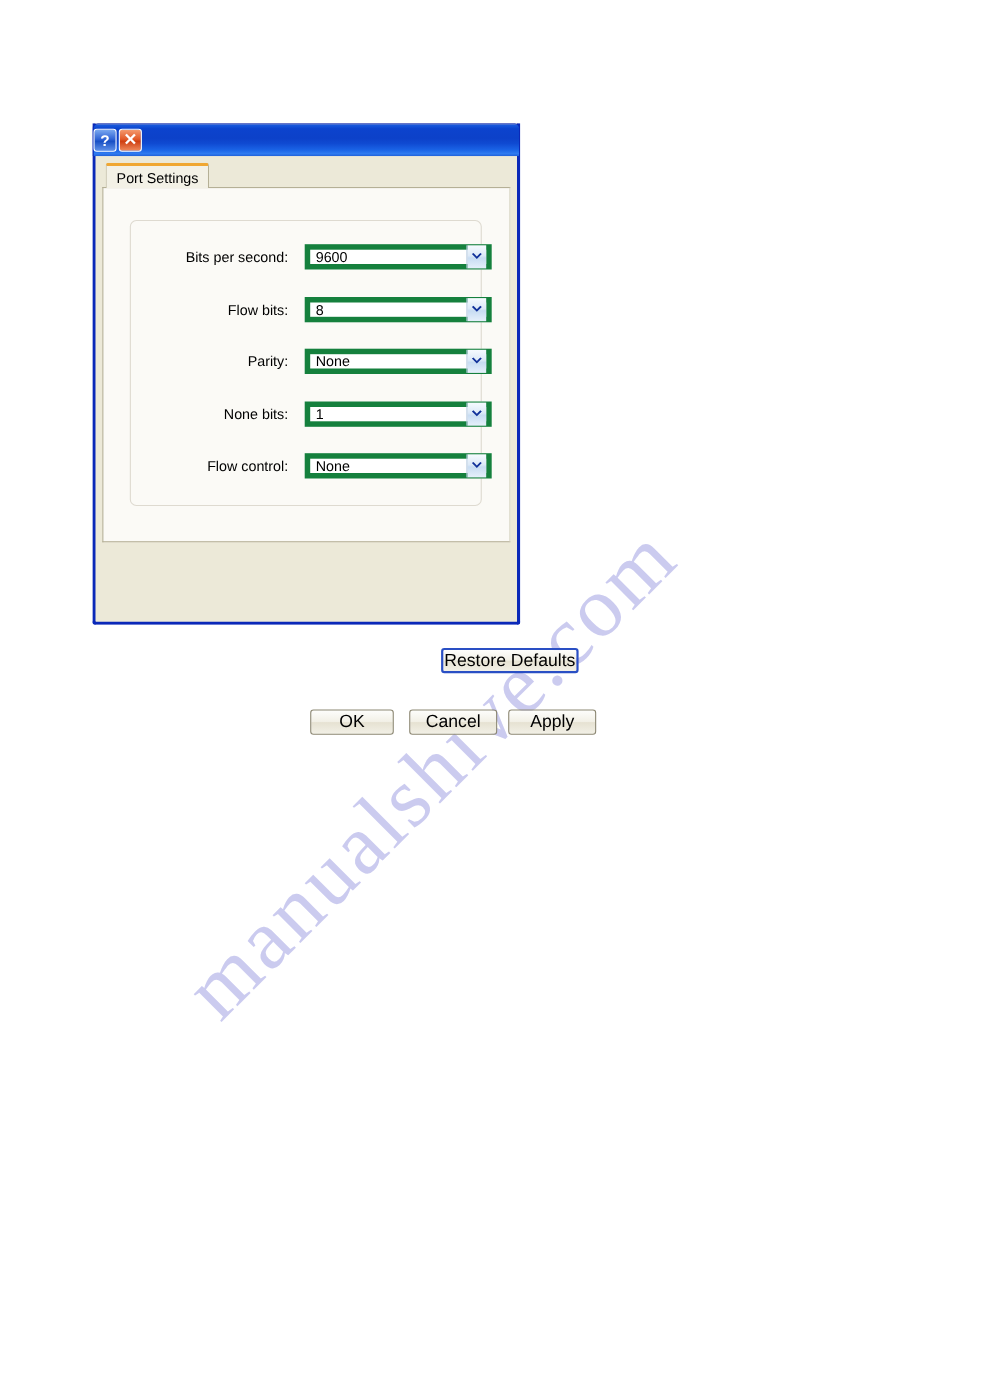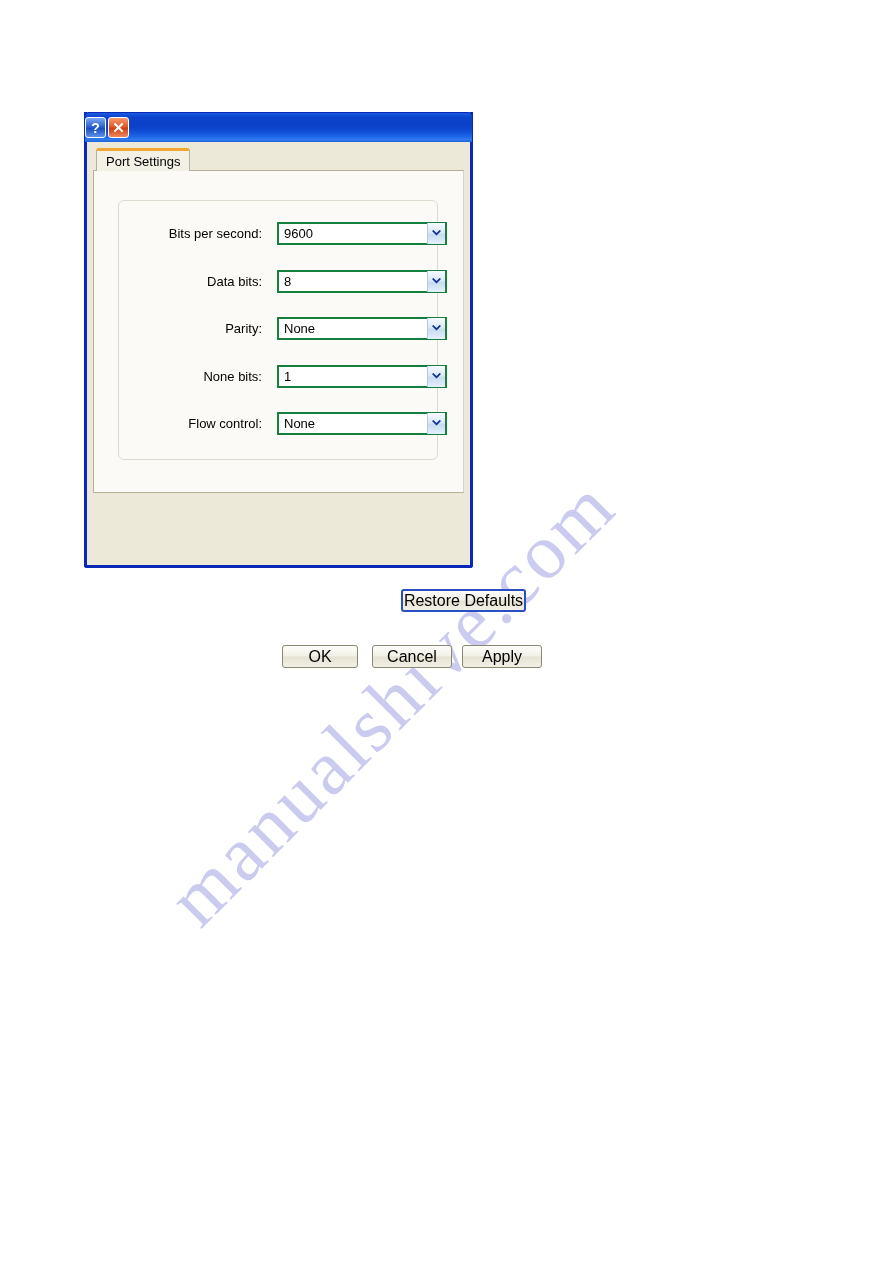--- a/index.html
+++ b/index.html
@@ -174,21 +174,21 @@
     box-sizing: border-box;
     white-space: nowrap;
   }
 
   .combo {
     position: absolute;
     left: 158px;
     width: 170px;
     height: 23px;
     background: #ffffff;
-    border: 2px solid #15803d;
+    border: 5px solid #15803d;
     box-sizing: border-box;
     display: flex;
     align-items: center;
   }
   .combo .combo-value {
     flex: 1;
     font-size: 13px;
     color: #000000;
     padding-left: 5px;
     white-space: nowrap;
@@ -273,21 +273,21 @@
           <span class="combo-value">9600</span>
           <span class="combo-arrow">
             <svg width="11" height="8" viewBox="0 0 11 8">
                 <path d="M1 2 L5.5 6.5 L10 2 L8.6 1 L5.5 4.1 L2.4 1 Z" fill="#11319a"></path>
               </svg>
           </span>
         </div>
       </div>
 
       <div class="field-row" style="left:0;top:68px;width:320px;">
-        <div class="field-label" style="right:auto;left:-12px;">Data bits:</div>
+        <div class="field-label" style="right:auto;left:-12px;">Flow bits:</div>
         <div class="combo">
           <span class="combo-value">8</span>
           <span class="combo-arrow">
             <svg width="11" height="8" viewBox="0 0 11 8">
                 <path d="M1 2 L5.5 6.5 L10 2 L8.6 1 L5.5 4.1 L2.4 1 Z" fill="#11319a"></path>
               </svg>
           </span>
         </div>
       </div>
 

